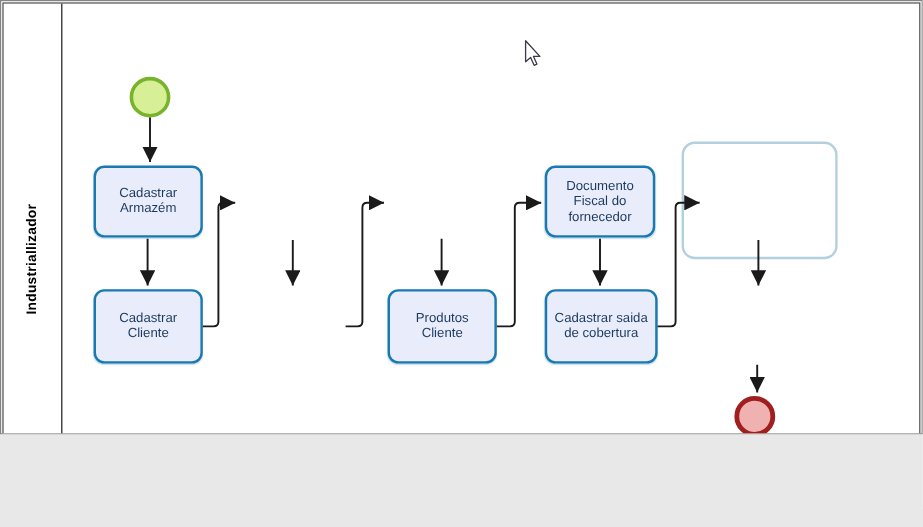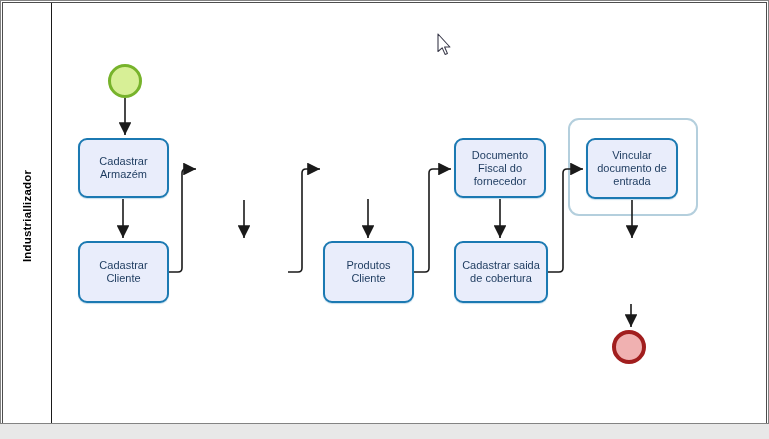--- a/index.html
+++ b/index.html
@@ -1,17 +1,17 @@
 <!DOCTYPE html>
 <html><head>
 <meta charset="utf-8">
 <style>
   html,body{margin:0;padding:0;background:#e8e8e8;}
   .stage{
-    position:relative;width:769px;height:424px;background:#ffffff;
+    position:relative;width:769px;height:362px;background:#ffffff;
     border:1px solid #838383;box-sizing:border-box;overflow:hidden;
     font-family:"Liberation Sans", sans-serif;
     padding-left:28px;
   }
   .pool{
     position:absolute;left:1px;top:1px;width:763px;height:426px;
     border:1px solid #4d4d4d;box-sizing:content-box;background:#ffffff;
   }
   .lane-divider{position:absolute;left:50px;top:2px;width:1px;height:426px;background:#1a1a1a;}
   .lane-label-wrap{
@@ -54,23 +54,20 @@
 
   <div class="event start"></div>
   <div class="event end"></div>
 
   <div class="task" style="left:77px;top:137px;width:91px;height:60px">
     <span>Cadastrar Armazém</span>
     </div>
   <div class="task" style="left:453px;top:137px;width:92px;height:60px">
     <span>Documento Fiscal do fornecedor</span>
     </div>
-  <div class="task" style="left:585px;top:137px;width:92px;height:61px">
-    <span>Vincular documento de entrada</span>
-    </div>
 
   <div class="task" style="left:77px;top:240px;width:91px;height:62px">
     <span>Cadastrar Cliente</span>
     </div>
   <div class="task" style="left:322px;top:240px;width:91px;height:62px">
     <span>Produtos Cliente</span>
     </div>
   <div class="task" style="left:453px;top:240px;width:94px;height:62px">
     <span>Cadastrar saida de cobertura</span>
     </div>

